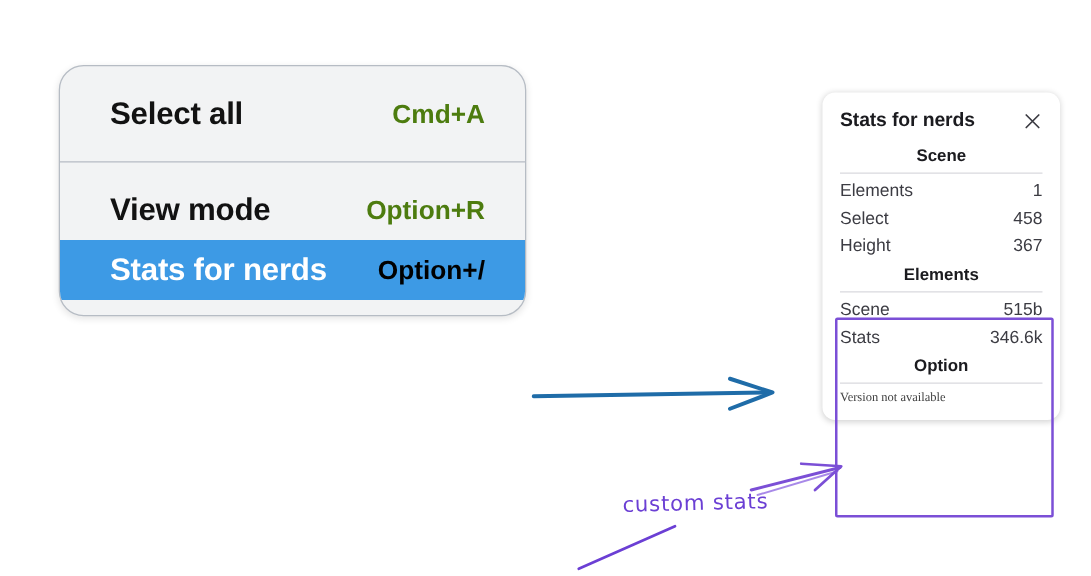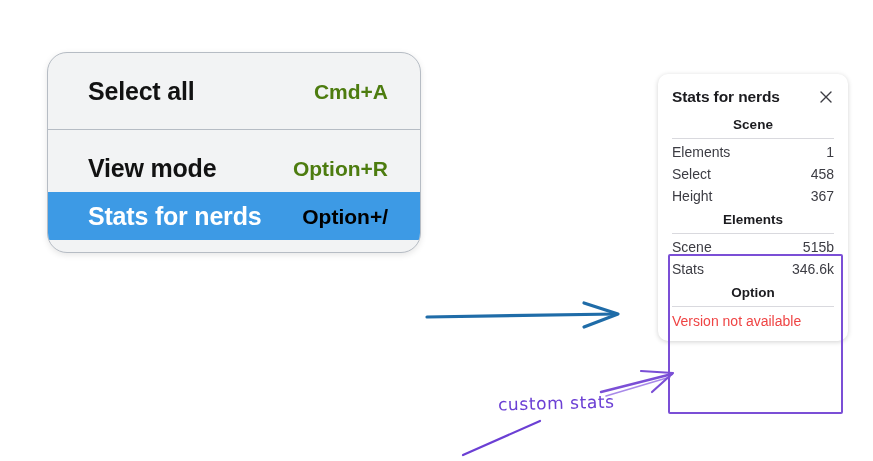--- a/index.html
+++ b/index.html
@@ -141,24 +141,25 @@
     align-items: baseline;
     justify-content: space-between;
     padding: 3px 0;
     font-size: 14px;
     color: #3c3c43;
   }
   .stat-row .k { white-space: nowrap; }
   .stat-row .v { white-space: nowrap; }
 
   .free-row {
-    font-size: 14px;
-    color: #ef4444;
+    font-size: 10px;
+    color: #404040;
     padding: 4px 0 2px 0;
     white-space: nowrap;
+    font-family: Liberation Serif, serif;
   }
 
   
   .highlight-box {
     position: absolute;
     left: 668px;
     top: 254px;
     width: 175px;
     height: 160px;
     border: 2px solid #7b4fd6;

